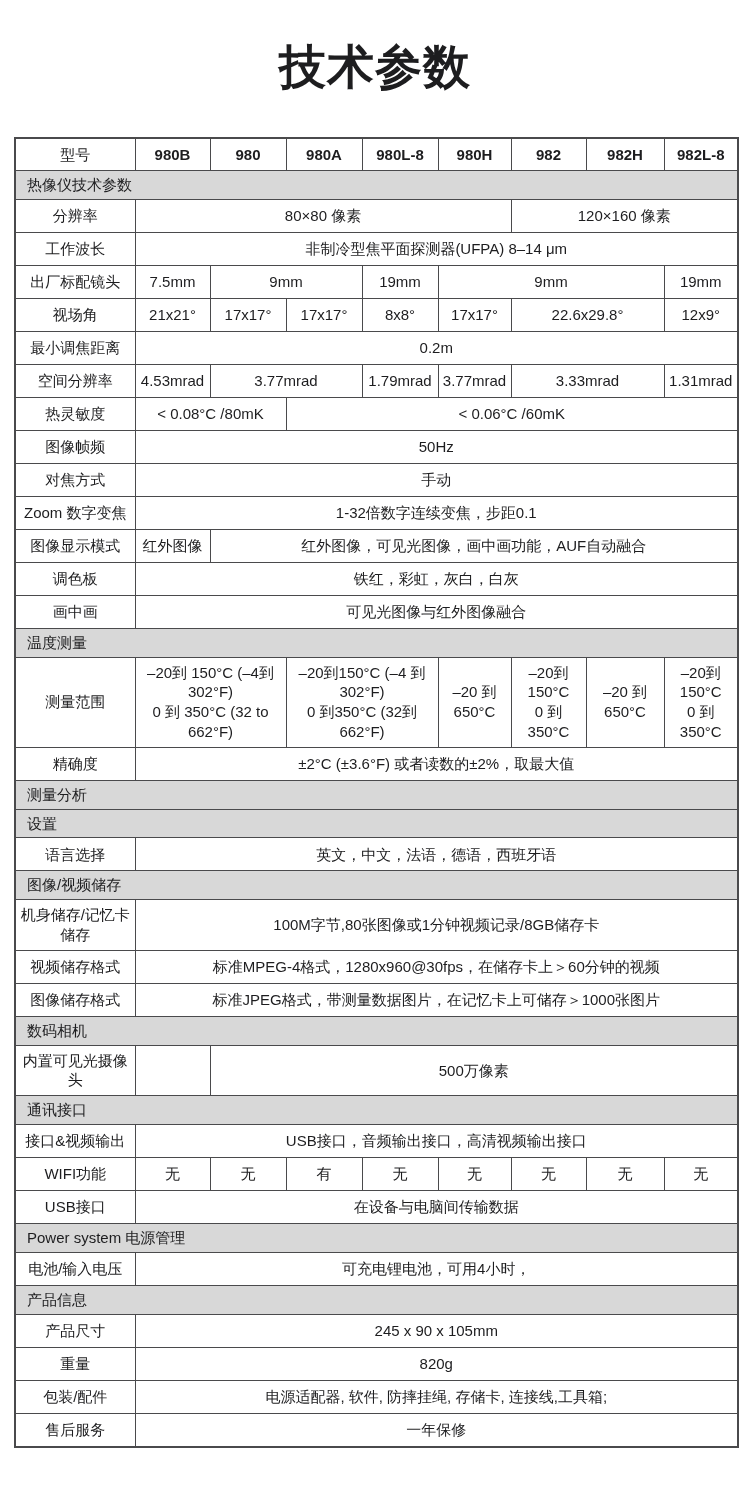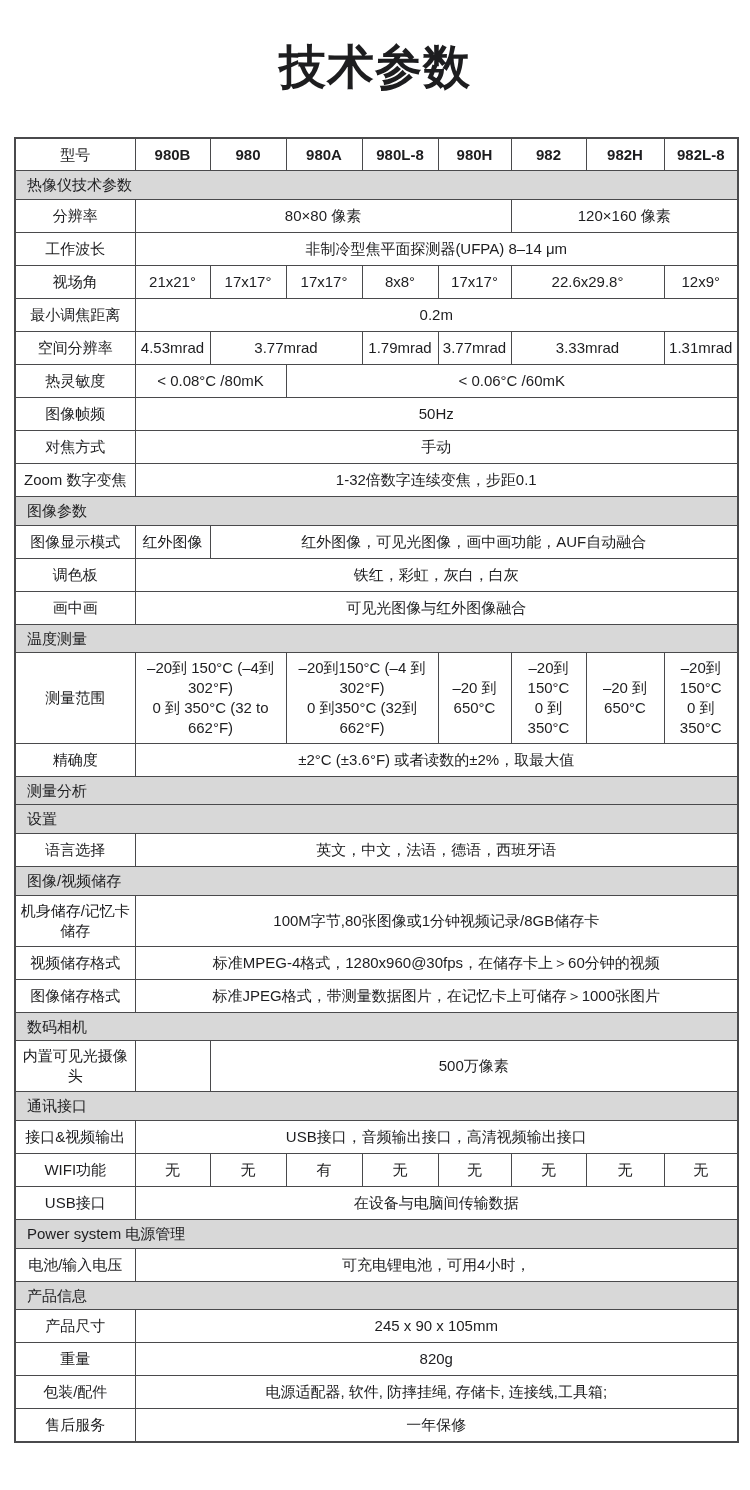--- a/index.html
+++ b/index.html
@@ -97,20 +97,28 @@
         <tr class="data">
           <td class="label-cell">分辨率</td>
           <td colspan="5" class="align-left">80×80 像素</td>
           <td colspan="3" class="align-right">120×160 像素</td>
         </tr>
         <tr class="data">
           <td class="label-cell">工作波长</td>
           <td colspan="8">非制冷型焦平面探测器(UFPA) 8–14 μm</td>
         </tr>
         <tr class="data">
+          <td class="label-cell">出厂标配镜头</td>
+          <td colspan="1">7.5mm</td>
+          <td colspan="2">9mm</td>
+          <td colspan="1">19mm</td>
+          <td colspan="3">9mm</td>
+          <td colspan="1">19mm</td>
+        </tr>
+        <tr class="data">
           <td class="label-cell">视场角</td>
           <td colspan="1">21x21°</td>
           <td colspan="1">17x17°</td>
           <td colspan="1">17x17°</td>
           <td colspan="1">8x8°</td>
           <td colspan="1">17x17°</td>
           <td colspan="2">22.6x29.8°</td>
           <td colspan="1">12x9°</td>
         </tr>
         <tr class="data">
@@ -136,23 +144,20 @@
           <td colspan="8">50Hz</td>
         </tr>
         <tr class="data">
           <td class="label-cell">对焦方式</td>
           <td colspan="8">手动</td>
         </tr>
         <tr class="data">
           <td class="label-cell">Zoom 数字变焦</td>
           <td colspan="8">1-32倍数字连续变焦，步距0.1</td>
         </tr>
-        <tr class="section">
-          <td colspan="9">图像参数</td>
-        </tr>
         <tr class="data">
           <td class="label-cell">图像显示模式</td>
           <td colspan="1">红外图像</td>
           <td colspan="7">红外图像，可见光图像，画中画功能，AUF自动融合</td>
         </tr>
         <tr class="data">
           <td class="label-cell">调色板</td>
           <td colspan="8">铁红，彩虹，灰白，白灰</td>
         </tr>
         <tr class="data">

